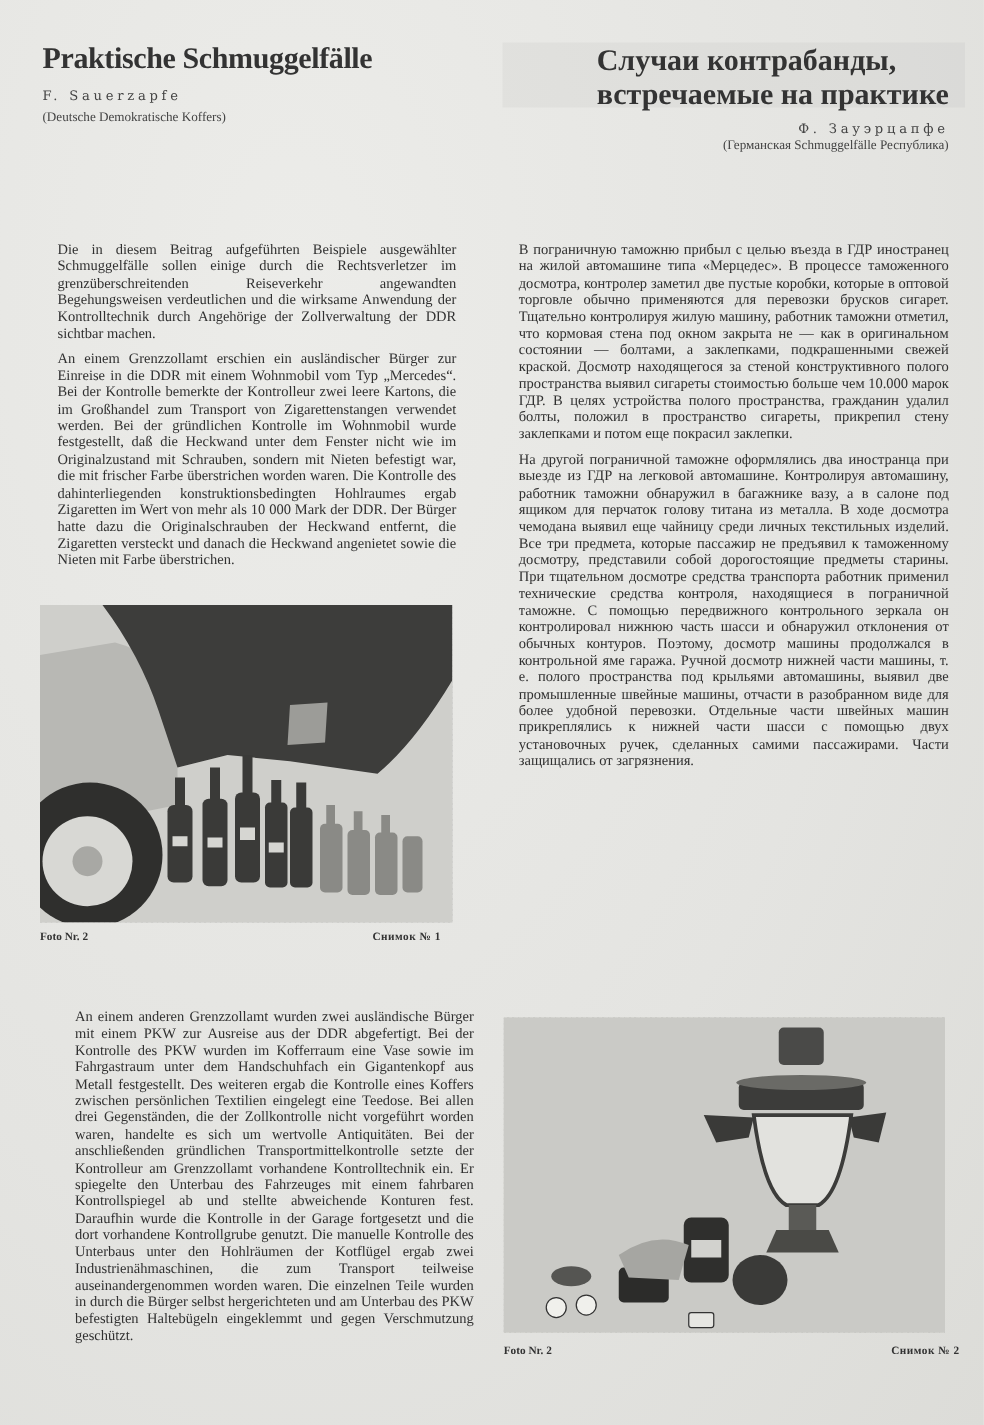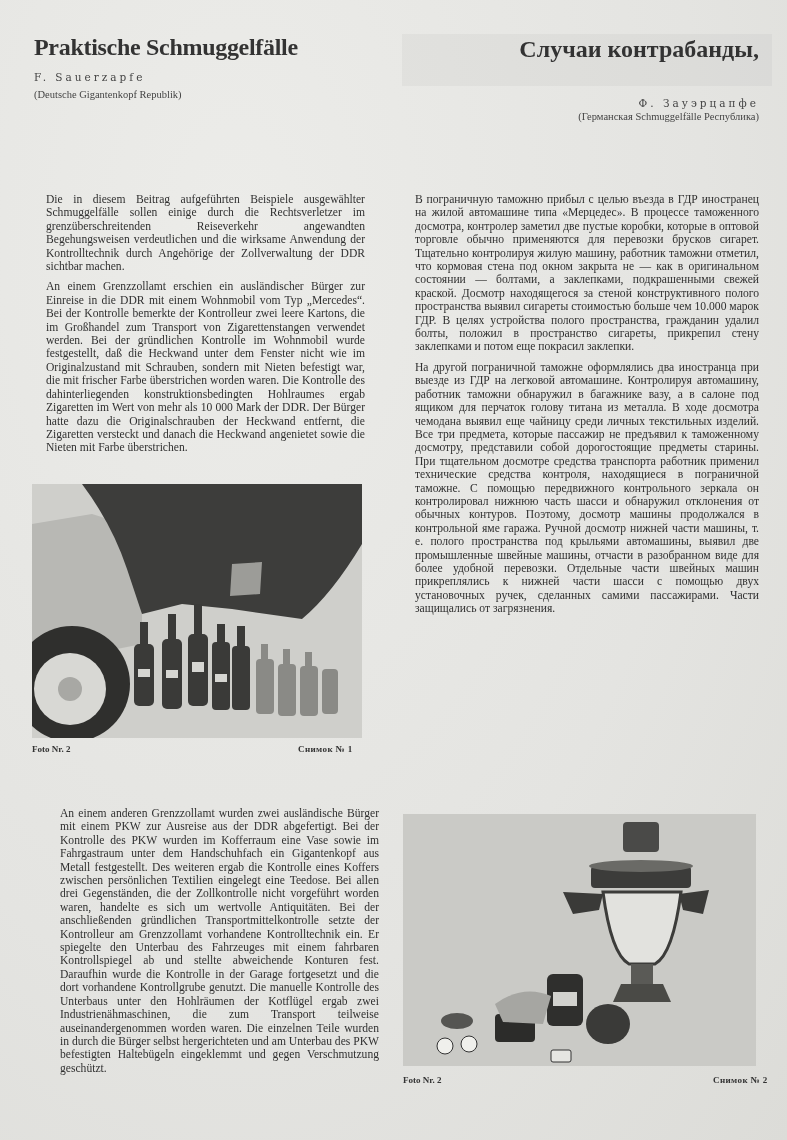--- a/index.html
+++ b/index.html
@@ -56,25 +56,26 @@
 
   .ru-title-band { left: 402px; top: 34px; width: 370px; height: 52px; background: rgba(0,0,0,0.03); }
 </style>
 </head>
 <body>
 
 <div class="page">
 
   <div class="abs title-de">Praktische Schmuggelfälle</div>
   <div class="abs author-de">F. Sauerzapfe</div>
-  <div class="abs country-de">(Deutsche Gigantenkopf Republik)</div>
+  <div class="abs country-de">(Deutsche Demokratische Koffers)</div>
 
   <div class="abs ru-title-band"></div>
   <div class="abs title-ru">
     <div>Случаи контрабанды,</div>
+    <div>встречаемые на практике</div>
   </div>
   <div class="abs author-ru">Ф. Зауэрцапфе</div>
   <div class="abs country-ru">(Германская Schmuggelfälle Республика)</div>
 
   <div class="abs col col-de-top">
     <p>Die in diesem Beitrag aufgeführten Beispiele ausgewählter Schmuggelfälle sollen einige durch die Rechtsverletzer im grenzüberschreitenden Reiseverkehr angewandten Begehungsweisen verdeutlichen und die wirksame Anwendung der Kontrolltechnik durch Angehörige der Zollverwaltung der DDR sichtbar machen.</p>
     <p>An einem Grenzzollamt erschien ein ausländischer Bürger zur Einreise in die DDR mit einem Wohnmobil vom Typ „Mercedes“. Bei der Kontrolle bemerkte der Kontrolleur zwei leere Kartons, die im Großhandel zum Transport von Zigarettenstangen verwendet werden. Bei der gründlichen Kontrolle im Wohnmobil wurde festgestellt, daß die Heckwand unter dem Fenster nicht wie im Originalzustand mit Schrauben, sondern mit Nieten befestigt war, die mit frischer Farbe überstrichen worden waren. Die Kontrolle des dahinterliegenden konstruktionsbedingten Hohlraumes ergab Zigaretten im Wert von mehr als 10 000 Mark der DDR. Der Bürger hatte dazu die Originalschrauben der Heckwand entfernt, die Zigaretten versteckt und danach die Heckwand angenietet sowie die Nieten mit Farbe überstrichen.</p>
   </div>
 
   <div class="abs col col-ru">

